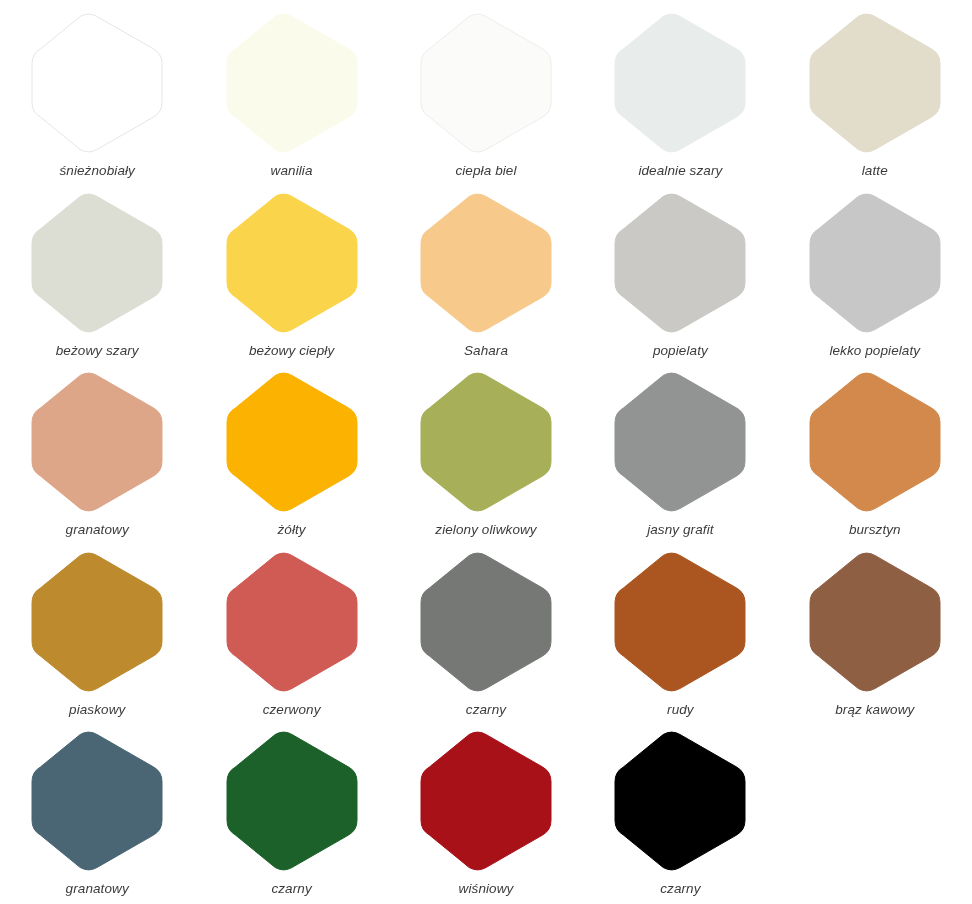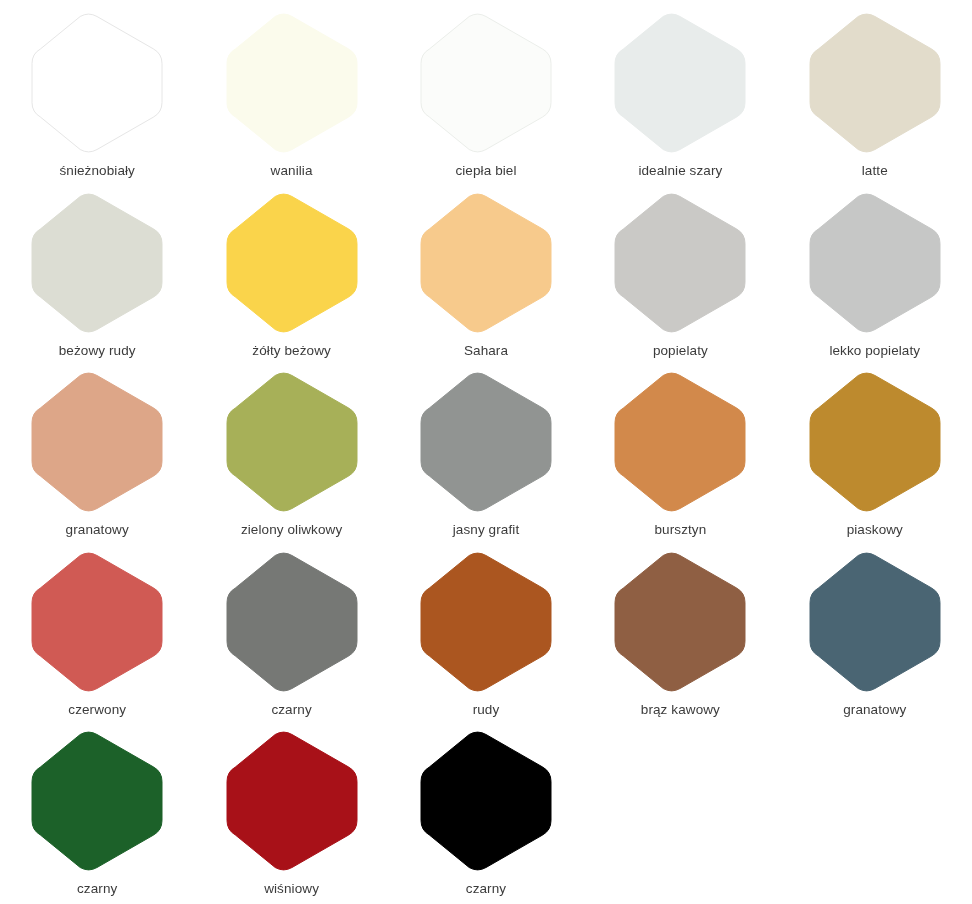--- a/index.html
+++ b/index.html
@@ -23,20 +23,21 @@
     box-sizing: border-box;
     padding: 6px 0 0 0;
   }
 
   .swatch-cell {
     display: flex;
     flex-direction: column;
     align-items: center;
     justify-content: flex-start;
     position: relative;
+    font-style: italic;
   }
 
   .hex-wrap {
     width: 146px;
     height: 146px;
     display: flex;
     align-items: center;
     justify-content: center;
     margin-top: 4px;
   }
@@ -101,29 +102,29 @@
         </svg>
       </div>
       <div class="swatch-label">latte</div>
     </div>
     <div class="swatch-cell">
       <div class="hex-wrap">
         <svg class="hex" viewBox="0 0 146 146">
           <path d="M73 6.5 L129.6 39 Q138 43.8 138 53.5 L138 92.5 Q138 102.2 129.6 107 L73 139.5 Q64.6 144.3 56.2 139.5 L16.4 107 Q8 102.2 8 92.5 L8 53.5 Q8 43.8 16.4 39 L56.2 6.5 Q64.6 1.7 73 6.5 Z" fill="#dcddd3" stroke="#dcddd3" stroke-width="1"></path>
         </svg>
       </div>
-      <div class="swatch-label">beżowy rudy</div>
+      <div class="swatch-label">beżowy szary</div>
     </div>
     <div class="swatch-cell">
       <div class="hex-wrap">
         <svg class="hex" viewBox="0 0 146 146">
           <path d="M73 6.5 L129.6 39 Q138 43.8 138 53.5 L138 92.5 Q138 102.2 129.6 107 L73 139.5 Q64.6 144.3 56.2 139.5 L16.4 107 Q8 102.2 8 92.5 L8 53.5 Q8 43.8 16.4 39 L56.2 6.5 Q64.6 1.7 73 6.5 Z" fill="#fad44b" stroke="#fad44b" stroke-width="1"></path>
         </svg>
       </div>
-      <div class="swatch-label">żółty beżowy</div>
+      <div class="swatch-label">beżowy ciepły</div>
     </div>
     <div class="swatch-cell">
       <div class="hex-wrap">
         <svg class="hex" viewBox="0 0 146 146">
           <path d="M73 6.5 L129.6 39 Q138 43.8 138 53.5 L138 92.5 Q138 102.2 129.6 107 L73 139.5 Q64.6 144.3 56.2 139.5 L16.4 107 Q8 102.2 8 92.5 L8 53.5 Q8 43.8 16.4 39 L56.2 6.5 Q64.6 1.7 73 6.5 Z" fill="#f7ca8c" stroke="#f7ca8c" stroke-width="1"></path>
         </svg>
       </div>
       <div class="swatch-label">Sahara</div>
     </div>
     <div class="swatch-cell">
@@ -146,20 +147,28 @@
       <div class="hex-wrap">
         <svg class="hex" viewBox="0 0 146 146">
           <path d="M73 6.5 L129.6 39 Q138 43.8 138 53.5 L138 92.5 Q138 102.2 129.6 107 L73 139.5 Q64.6 144.3 56.2 139.5 L16.4 107 Q8 102.2 8 92.5 L8 53.5 Q8 43.8 16.4 39 L56.2 6.5 Q64.6 1.7 73 6.5 Z" fill="#dda688" stroke="#dda688" stroke-width="1"></path>
         </svg>
       </div>
       <div class="swatch-label">granatowy</div>
     </div>
     <div class="swatch-cell">
       <div class="hex-wrap">
         <svg class="hex" viewBox="0 0 146 146">
+          <path d="M73 6.5 L129.6 39 Q138 43.8 138 53.5 L138 92.5 Q138 102.2 129.6 107 L73 139.5 Q64.6 144.3 56.2 139.5 L16.4 107 Q8 102.2 8 92.5 L8 53.5 Q8 43.8 16.4 39 L56.2 6.5 Q64.6 1.7 73 6.5 Z" fill="#fbb200" stroke="#fbb200" stroke-width="1"></path>
+        </svg>
+      </div>
+      <div class="swatch-label">żółty</div>
+    </div>
+    <div class="swatch-cell">
+      <div class="hex-wrap">
+        <svg class="hex" viewBox="0 0 146 146">
           <path d="M73 6.5 L129.6 39 Q138 43.8 138 53.5 L138 92.5 Q138 102.2 129.6 107 L73 139.5 Q64.6 144.3 56.2 139.5 L16.4 107 Q8 102.2 8 92.5 L8 53.5 Q8 43.8 16.4 39 L56.2 6.5 Q64.6 1.7 73 6.5 Z" fill="#a7b058" stroke="#a7b058" stroke-width="1"></path>
         </svg>
       </div>
       <div class="swatch-label">zielony oliwkowy</div>
     </div>
     <div class="swatch-cell">
       <div class="hex-wrap">
         <svg class="hex" viewBox="0 0 146 146">
           <path d="M73 6.5 L129.6 39 Q138 43.8 138 53.5 L138 92.5 Q138 102.2 129.6 107 L73 139.5 Q64.6 144.3 56.2 139.5 L16.4 107 Q8 102.2 8 92.5 L8 53.5 Q8 43.8 16.4 39 L56.2 6.5 Q64.6 1.7 73 6.5 Z" fill="#919492" stroke="#919492" stroke-width="1"></path>
         </svg>

